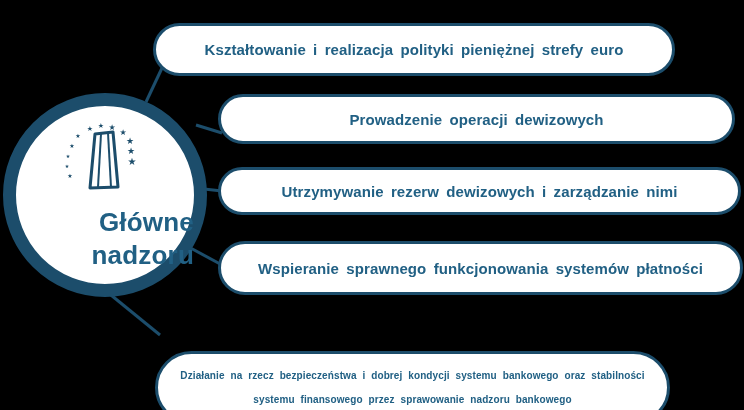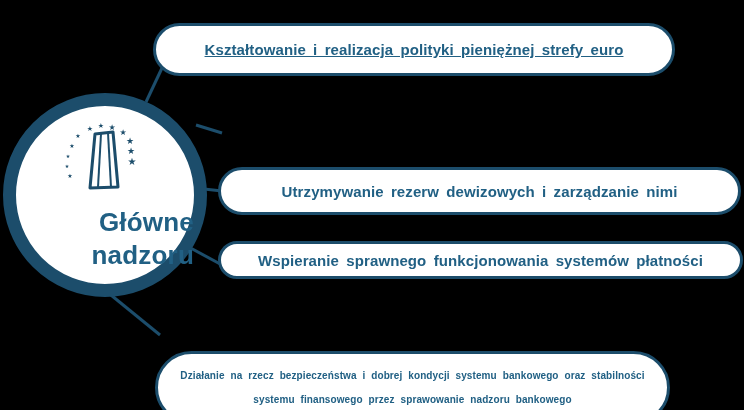--- a/index.html
+++ b/index.html
@@ -17,24 +17,24 @@
   .connector-layer{position:absolute;left:0;top:0;pointer-events:none;}
   .task{
     position:absolute;box-sizing:border-box;
     background:var(--box-fill);
     border:3px solid var(--outline);
     display:flex;align-items:center;justify-content:center;
     text-align:center;font-weight:bold;color:var(--text);
     font-size:15px;line-height:23px;word-spacing:3px;letter-spacing:.1px;
     padding:0 14px;
   }
-  .task-1{left:153px;top:23px;width:522px;height:53px;border-radius:27px;text-decoration:underline;}
+  .task-1{left:153px;top:23px;width:522px;height:53px;border-radius:27px;}
   .task-2{left:218px;top:94px;width:517px;height:50px;border-radius:25px;}
   .task-3{left:218px;top:167px;width:523px;height:48px;border-radius:26px;}
-  .task-4{left:218px;top:241px;width:525px;height:38px;border-radius:27px;}
+  .task-4{left:218px;top:241px;width:525px;height:54px;border-radius:27px;}
   .task-5{left:155px;top:312px;width:515px;height:73px;border-radius:37px;
           font-size:10px;line-height:24px;padding:0 8px;margin-top:39px;}
   .hub{
     position:absolute;left:3px;top:93px;width:204px;height:204px;
     box-sizing:border-box;border:13px solid var(--outline);
     border-radius:50%;background:var(--box-fill);
   }
   .hub-logo{position:absolute;left:43px;top:14px;width:96px;height:76px;}
   .hub-title{
     position:absolute;left:0;right:0;top:100px;text-align:right;
@@ -81,20 +81,23 @@
     </svg>
     <div class="hub-title">
       <div>Główne</div>
       <div>nadzoru</div>
     </div>
   </div>
 
   <div class="task task-1">
     <span>Kształtowanie i realizacja polityki pieniężnej strefy euro</span>
   </div>
+  <div class="task task-2">
+    <span>Prowadzenie operacji dewizowych</span>
+  </div>
   <div class="task task-3">
     <span>Utrzymywanie rezerw dewizowych i zarządzanie nimi</span>
   </div>
   <div class="task task-4">
     <span>Wspieranie sprawnego funkcjonowania systemów płatności</span>
   </div>
   <div class="task task-5">
     <span>Działanie na rzecz bezpieczeństwa i dobrej kondycji systemu bankowego oraz stabilności systemu finansowego przez sprawowanie nadzoru bankowego</span>
   </div>
 

